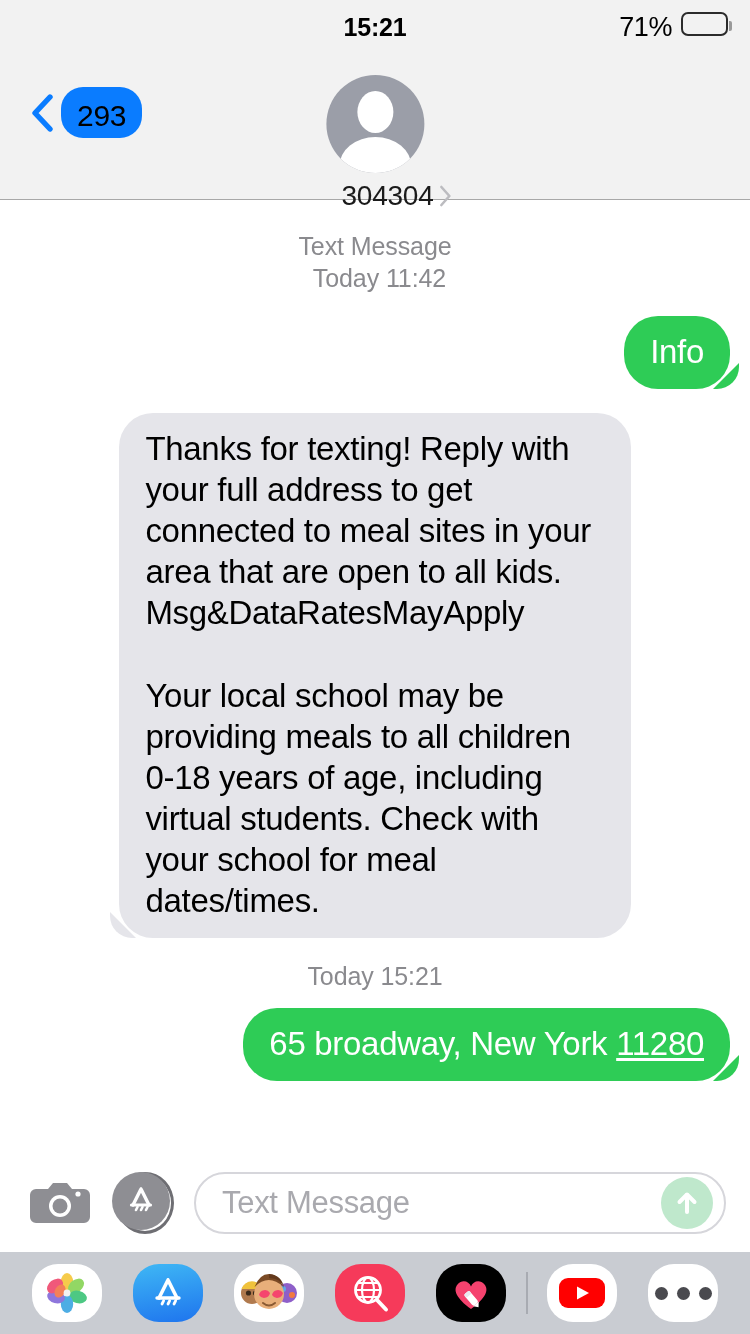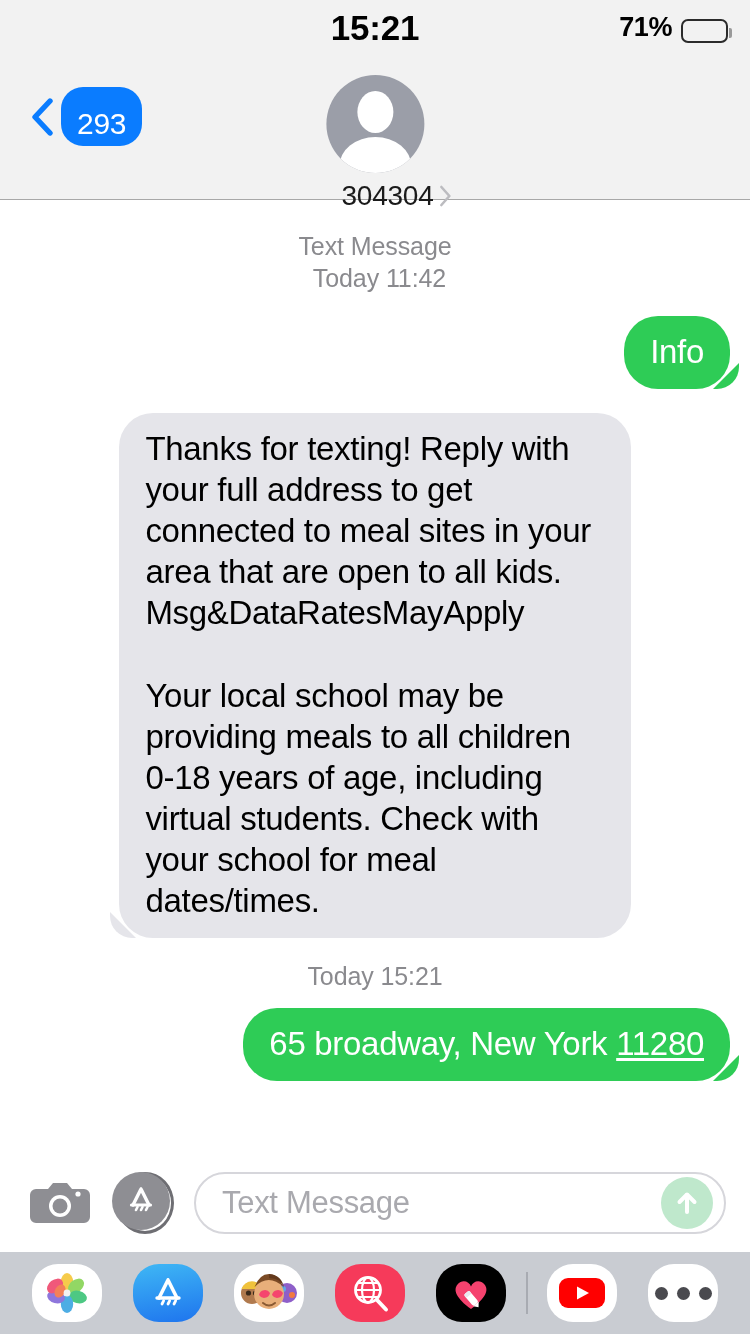--- a/index.html
+++ b/index.html
@@ -33,23 +33,23 @@
   .signal-bars i:nth-child(2){ height:11px; }
   .signal-bars i:nth-child(3){ height:15px; background:#B4B4B8; }
   .signal-bars i:nth-child(4){ height:19px; background:#B4B4B8; }
   .carrier { font-size:27px; color:#000; letter-spacing:-0.4px; font-weight:400; }
   .wifi-icon { display:inline-block; margin-left:2px; }
   .status-center {
     position:absolute; left:0; right:0; top:0; bottom:0;
     display:flex; align-items:center; justify-content:center;
     pointer-events:none;
   }
-  .clock { font-size:35px; font-weight:700; color:#000; letter-spacing:-0.2px; }
+  .clock { font-size:25px; font-weight:700; color:#000; letter-spacing:-0.2px; }
   .status-right {
-    margin-left:auto; display:flex; align-items:flex-end; gap:9px;font-weight:bold;
+    margin-left:auto; display:flex; align-items:flex-start; gap:9px;
   }
   .battery-pct { font-size:27px; color:#000; letter-spacing:-0.4px; }
   .battery {
     position:relative; width:47px; height:24px;
     border:2.5px solid #2b2b2b; border-radius:7px; padding:2px;
   }
   .battery .fill { height:100%; background:#000; border-radius:3.5px; }
   .battery:after {
     content:""; position:absolute; right:-6px; top:7px;
     width:3.5px; height:10px; background:#9a9a9a; border-radius:0 2px 2px 0;
@@ -63,23 +63,23 @@
     position:relative;
     flex:0 0 auto;
   }
   .back-button {
     position:absolute; left:30px; top:32px;
     display:flex; align-items:center; gap:7px;
     cursor:pointer;
   }
   .back-chevron { width:24px; height:38px; display:block; }
   .back-badge {
-    background:#0A7CFF; color:#ffffff;
+    background:#0A7CFF; color:#000000;
     border-radius:22px;
-    padding:20px 16px 6px;
+    padding:12px 16px 6px;
     font-size:30px; line-height:1.1;
     letter-spacing:-0.3px;
   }
   .contact-block {
     position:absolute; left:50%; top:20px;
     transform:translateX(-50%);
     display:flex; flex-direction:column; align-items:center;
     cursor:pointer;
   }
   .avatar {

